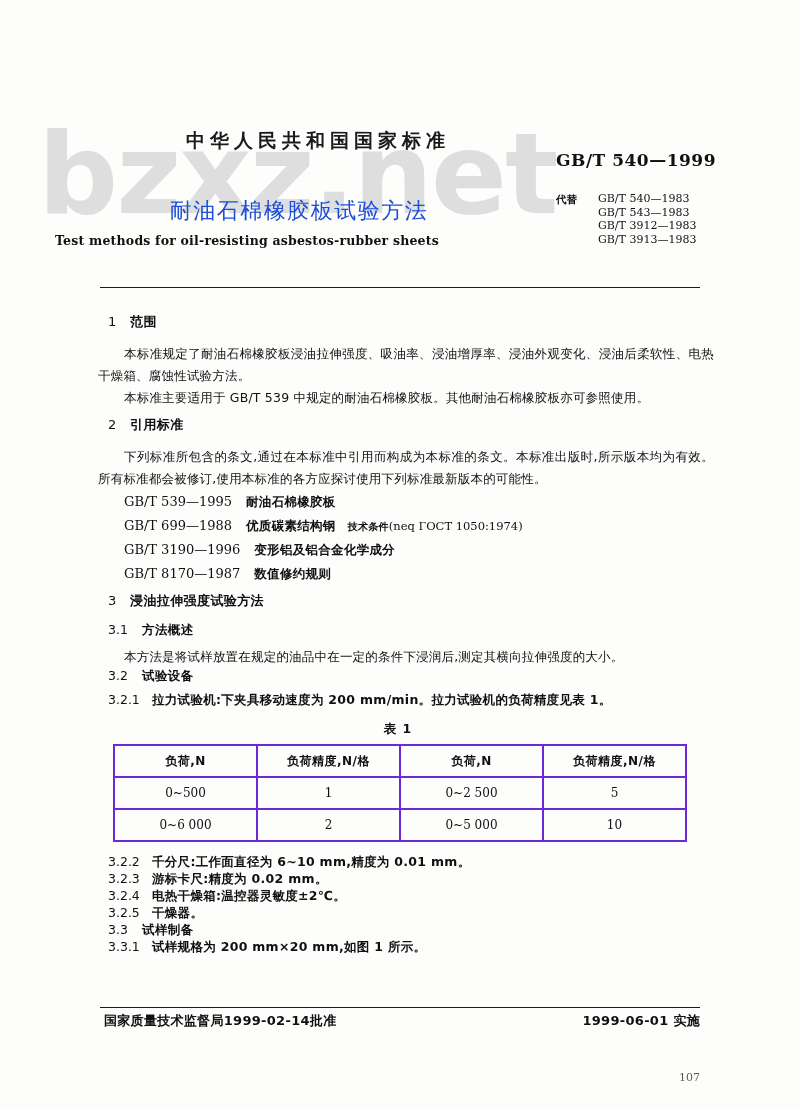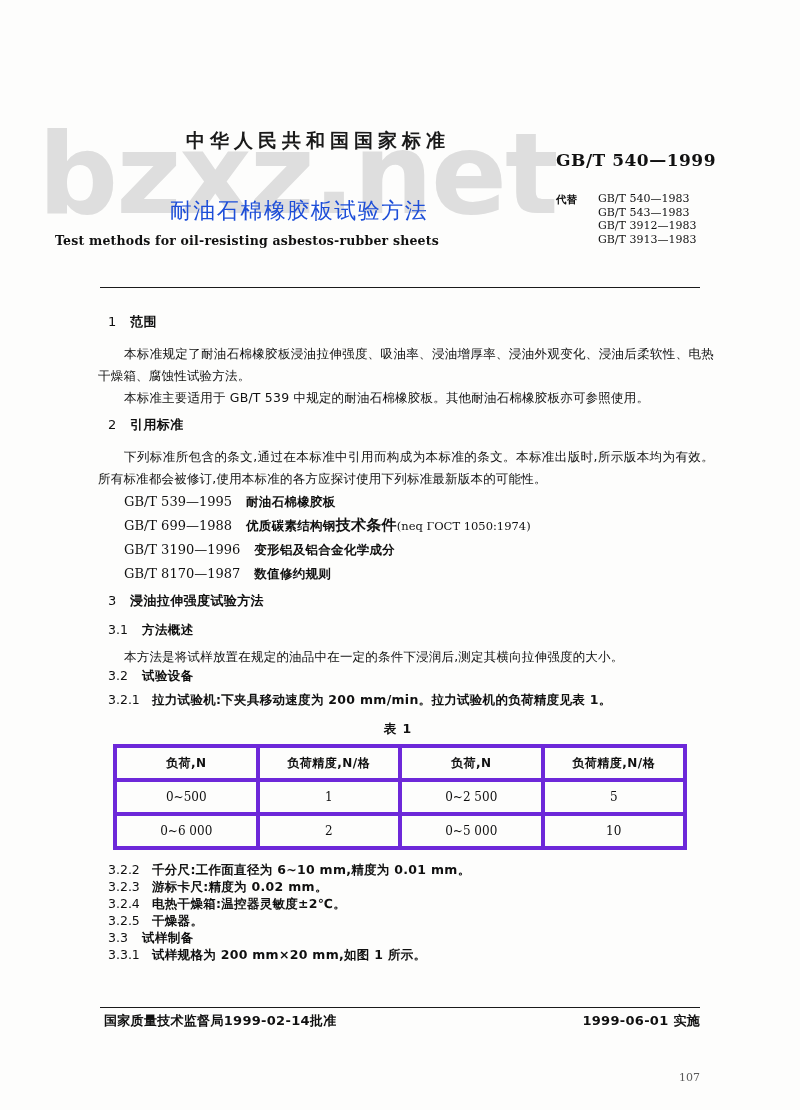--- a/index.html
+++ b/index.html
@@ -193,23 +193,23 @@
   .ref-line .cn {
     font-family: "DejaVu Sans", "Liberation Sans", sans-serif;
     font-weight: bold;
     font-size: 12.5px;
     letter-spacing: 0.3px;
     margin-left: 14px;
   }
   .ref-line .cn2 {
     font-family: "DejaVu Sans", "Liberation Sans", sans-serif;
     font-weight: bold;
-    font-size: 15px;
+    font-size: 10px;
     letter-spacing: 0.3px;
-    margin-left: 0;
+    margin-left: 12px;
   }
   .ref-line .note {
     font-family: "DejaVu Serif", "Liberation Serif", serif;
     font-size: 11.5px;
   }
   .gap-s { height: 7px; }
   .gap-m { height: 12px; }
   
   #table-caption {
     margin: 0;
@@ -221,21 +221,21 @@
     color: #101010;
     letter-spacing: 1px;
   }
   #spec-table {
     margin: 6px auto 0 auto;
     width: 574px;
     border-collapse: collapse;
     table-layout: fixed;
   }
   #spec-table th, #spec-table td {
-    border: 4px solid #6d28d9;
+    border: 2px solid #6d28d9;
     height: 28px;
     text-align: center;
     vertical-align: middle;
     font-family: "DejaVu Serif", "Liberation Serif", serif;
     font-size: 12px;
     color: #101010;
   }
   #spec-table th {
     font-family: "DejaVu Sans", "Liberation Sans", sans-serif;
     font-weight: bold;

